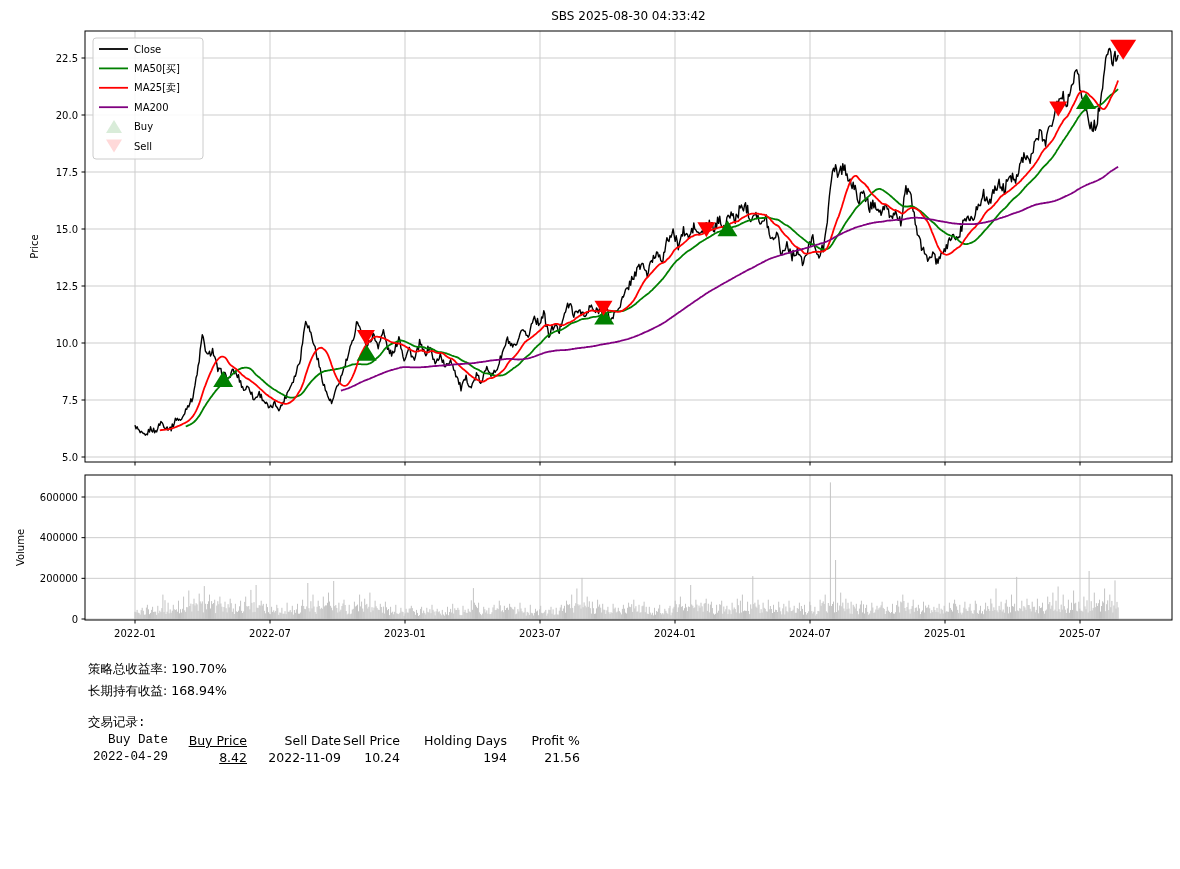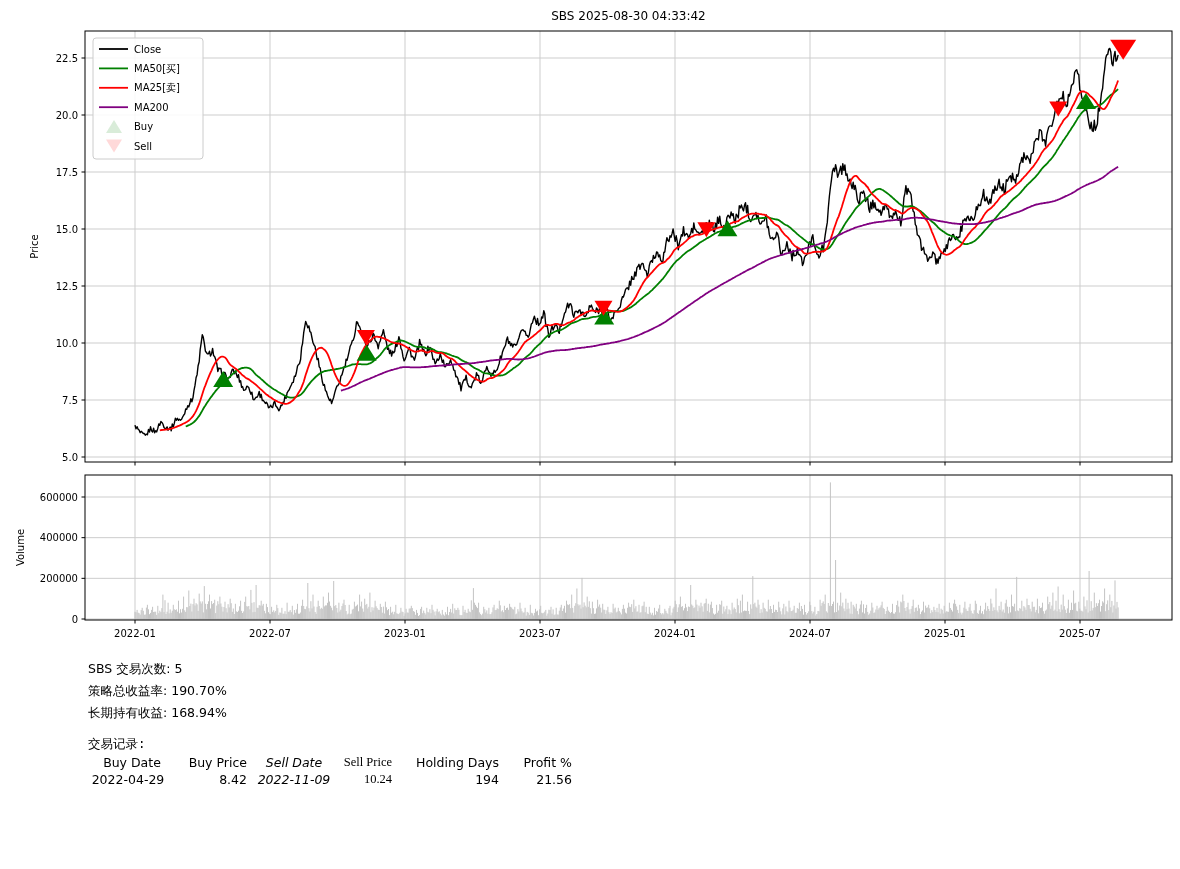--- a/index.html
+++ b/index.html
@@ -9,24 +9,24 @@
   #chart text{font-family:"DejaVu Sans","Liberation Sans",sans-serif;fill:#000;}
   .tick-label{font-size:10px;}
   .axis-label{font-size:10px;}
   .title-label{font-size:12px;}
   .legend-label{font-size:10px;}
   #summary{position:absolute;left:88px;top:658px;font-size:12.5px;white-space:nowrap;}
   .stat-line{line-height:22px;}
   .tbl-title{margin-top:13px;line-height:17px;font-family:Liberation Mono, monospace;}
   .trow{display:flex;line-height:17px;}
   .trow span{display:inline-block;}
-  .c0{width:80px;text-align:center;}
-  .c1{width:79px;text-align:right;}
-  .c2{width:78px;text-align:center;margin-left:8px;font-style:italic;}
-  .c3{width:59px;text-align:right;font-family:Liberation Serif, serif;}
+  .c0{width:80px;text-align:right;font-family:Liberation Mono, monospace;}
+  .c1{width:79px;text-align:right;text-decoration:underline;}
+  .c2{width:78px;text-align:right;margin-left:16px;}
+  .c3{width:59px;text-align:right;}
   .c4{width:107px;text-align:right;}
   .c5{width:73px;text-align:right;}
   .thead .c0{padding-left:8px;width:72px;}
 </style>
 </head>
 <body>
 
 <div id="stage">
   <svg id="chart" width="1180" height="650" viewBox="0 0 1180 650" xmlns="http://www.w3.org/2000/svg">
       <g stroke="#cdcdcd" stroke-width="1">
@@ -146,21 +146,20 @@
         <line x1="99" x2="128" y1="87.8" y2="87.8" stroke="#ff0000" stroke-width="1.8"></line>
         <text x="134" y="91.3" class="legend-label" text-anchor="start">MA25[卖]</text>
         <line x1="99" x2="128" y1="107.19999999999999" y2="107.19999999999999" stroke="#800080" stroke-width="1.8"></line>
         <text x="134" y="110.69999999999999" class="legend-label" text-anchor="start">MA200</text>
         <text x="134" y="130.1" class="legend-label" text-anchor="start">Buy</text>
         <text x="134" y="149.5" class="legend-label" text-anchor="start">Sell</text>
       </g>
     </svg>
 
   <div id="summary">
-    <div class="stat-line">SBS 交易次数: 5</div>
     <div class="stat-line">策略总收益率: 190.70%</div>
     <div class="stat-line">长期持有收益: 168.94%</div>
     <div class="tbl-title">交易记录:</div>
     <div>
       <div class="trow thead">
         <span class="c0">Buy Date</span>
         <span class="c1">Buy Price</span>
         <span class="c2">Sell Date</span>
         <span class="c3">Sell Price</span>
         <span class="c4">Holding Days</span>

